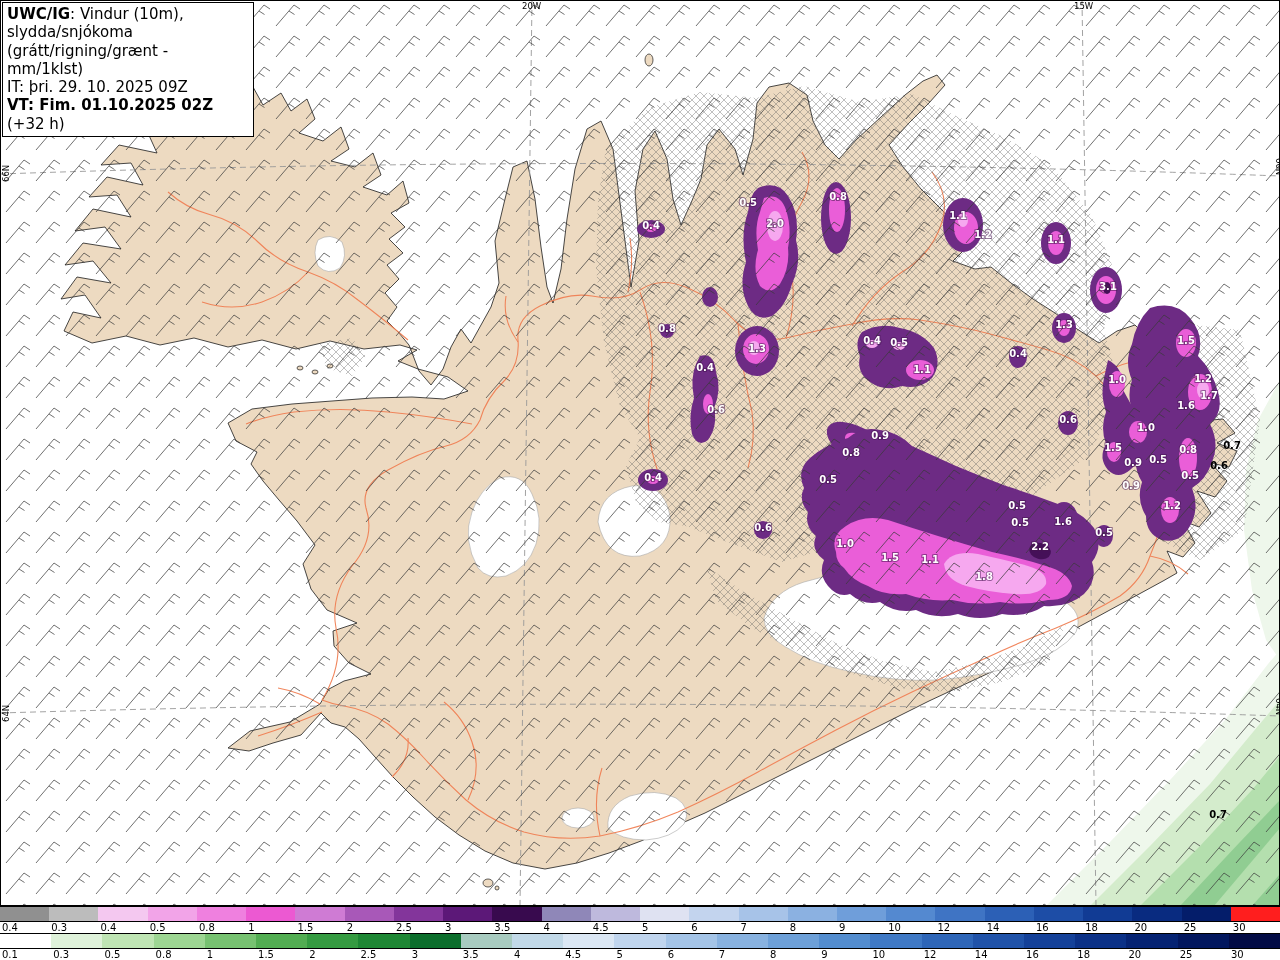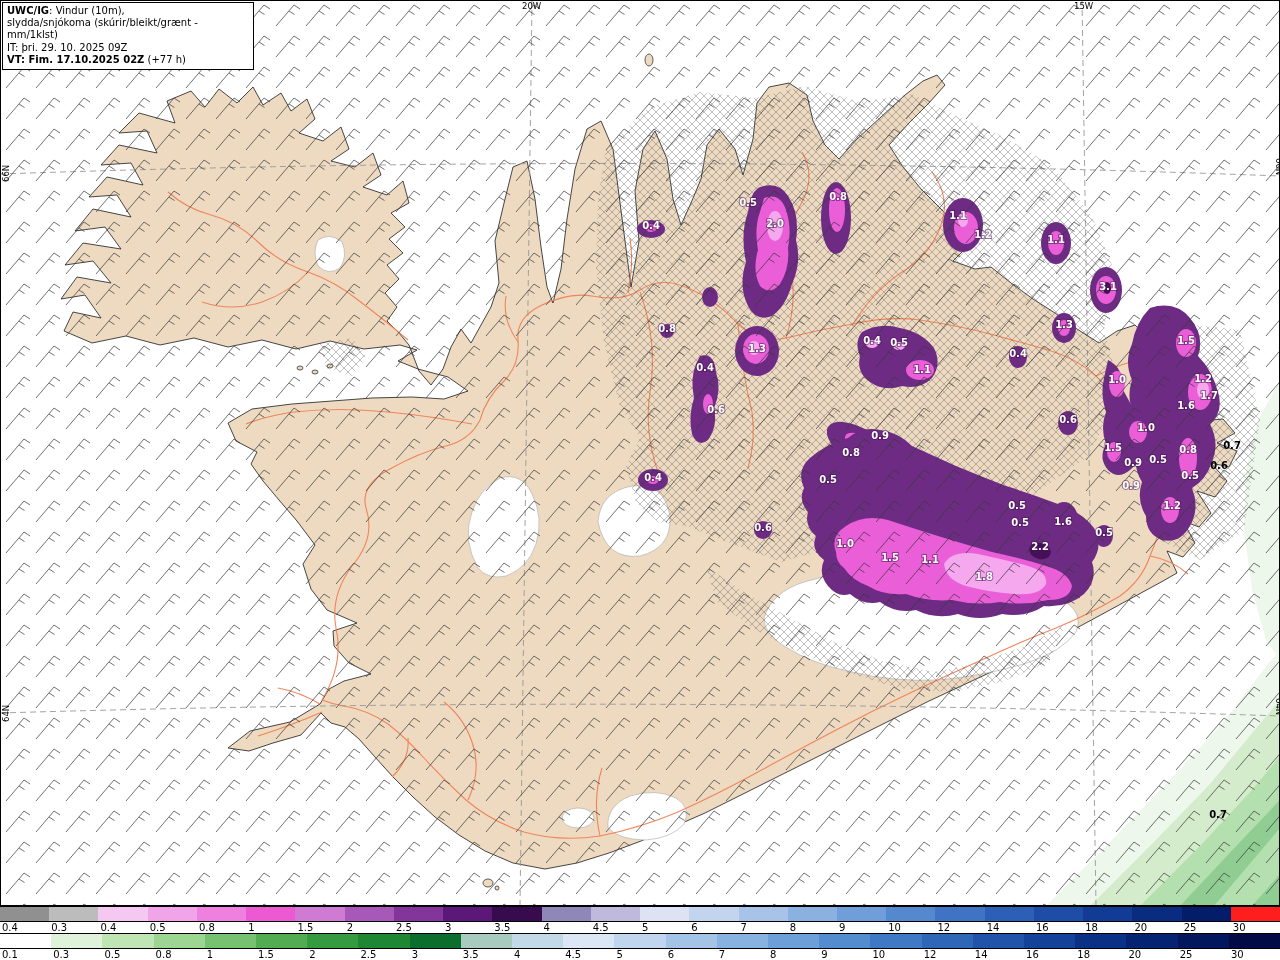--- a/index.html
+++ b/index.html
@@ -27,21 +27,21 @@
   .barb{stroke:var(--barb,#383838);stroke-width:0.9;fill:none;}
   .hatchline{stroke:var(--hatch,#5c5c5c);stroke-width:0.7;}
   .frame{fill:none;stroke:#000;stroke-width:1;}
   .plabel{font:bold 10px "DejaVu Sans",sans-serif;fill:#ffffff;text-anchor:middle;
           paint-order:stroke;stroke:rgba(70,20,80,.55);stroke-width:2px;}
   .plabel.dark{fill:#000;stroke:none;font-weight:bold;}
   .edge-label{font:8.5px "DejaVu Sans",sans-serif;fill:#000;}
 
   
   .titlebox{position:absolute;left:2px;top:2px;width:242px;background:#fff;
-            border:1px solid #000;padding:2px 4px 3px 4px;font-size:10px;
+            border:1px solid #000;padding:2px 4px 3px 4px;font-size:15px;
             line-height:1.22;color:#000;z-index:5;}
   .titlebox b{font-weight:bold;}
 
   
   .cbars{position:absolute;left:0;top:906px;width:1280px;}
   .cbar{display:flex;width:1280px;height:16px;border-top:1px solid #000;
         border-bottom:1px solid #000;box-sizing:border-box;}
   .cbar .seg{flex:1;height:100%;}
   .cticks{display:flex;width:1280px;height:11px;font-size:10px;color:#000;
           background:#fff;}
@@ -255,23 +255,23 @@
         <text class="edge-label" transform="translate(9,722) rotate(-90)">64N</text>
         <text class="edge-label" transform="translate(1276,698) rotate(90)">64N</text>
       </g>
 
       <rect class="frame" x="0.5" y="0.5" width="1279" height="905"></rect>
     </svg>
   </div>
 
   <div class="titlebox">
     <div><b>UWC/IG</b><span>: Vindur (10m),</span></div>
-    <div>slydda/snjókoma (skúrir/bleikt/grænt - mm/1klst)</div>
+    <div>slydda/snjókoma (grátt/rigning/grænt - mm/1klst)</div>
     <div>IT: þri. 29. 10. 2025 09Z</div>
-    <div><b>VT: Fim. 17.10.2025 02Z</b><span> (+77 h)</span></div>
+    <div><b>VT: Fim. 01.10.2025 02Z</b><span> (+32 h)</span></div>
   </div>
 
   <div class="cbars">
     <div class="cbar" id="snow-bar">
         <div class="seg" style="background: rgb(144, 144, 144);"></div>
         <div class="seg" style="background: rgb(188, 188, 188);"></div>
         <div class="seg" style="background: rgb(244, 200, 240);"></div>
         <div class="seg" style="background: rgb(242, 164, 232);"></div>
         <div class="seg" style="background: rgb(239, 128, 223);"></div>
         <div class="seg" style="background: rgb(236, 89, 210);"></div>

